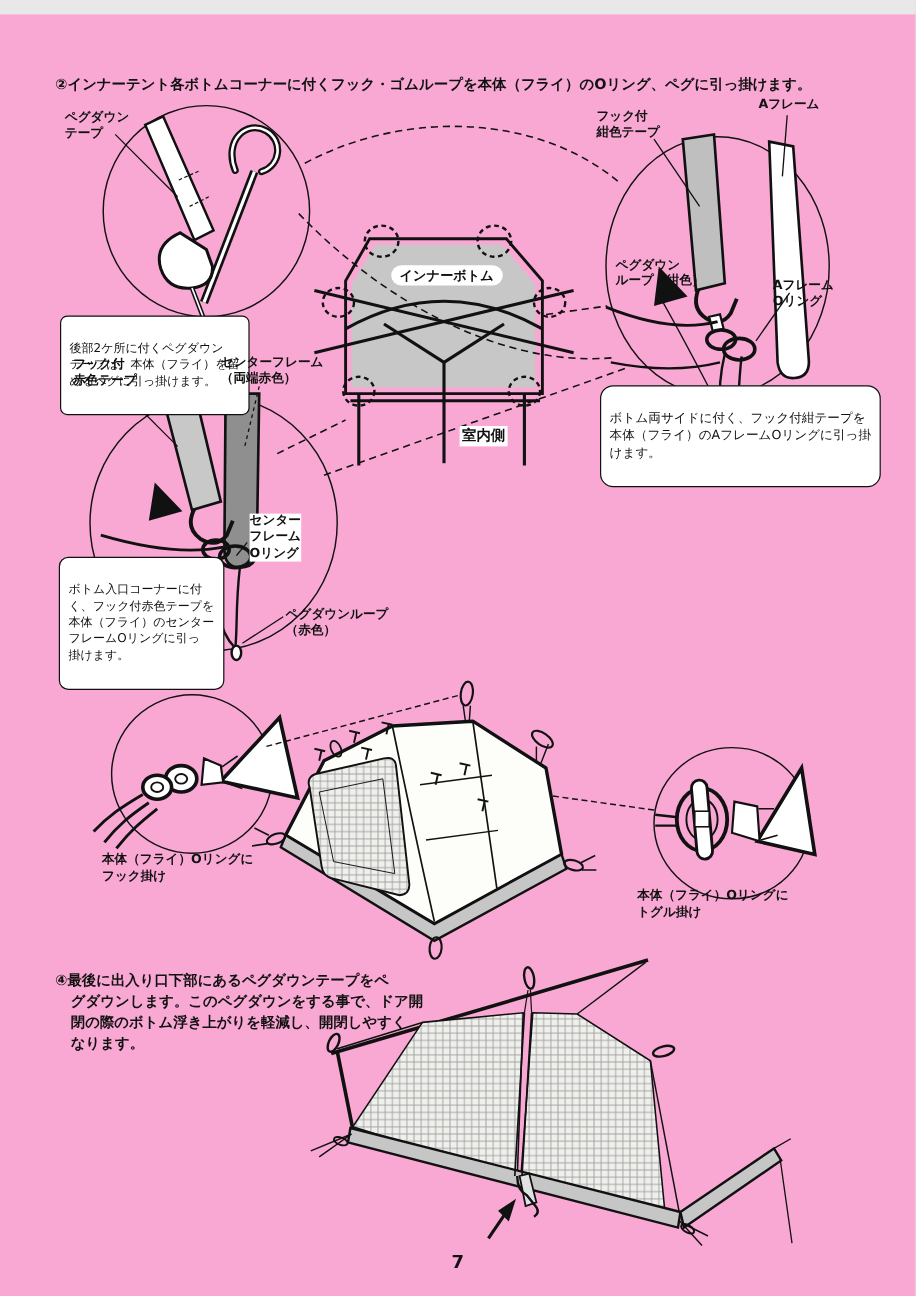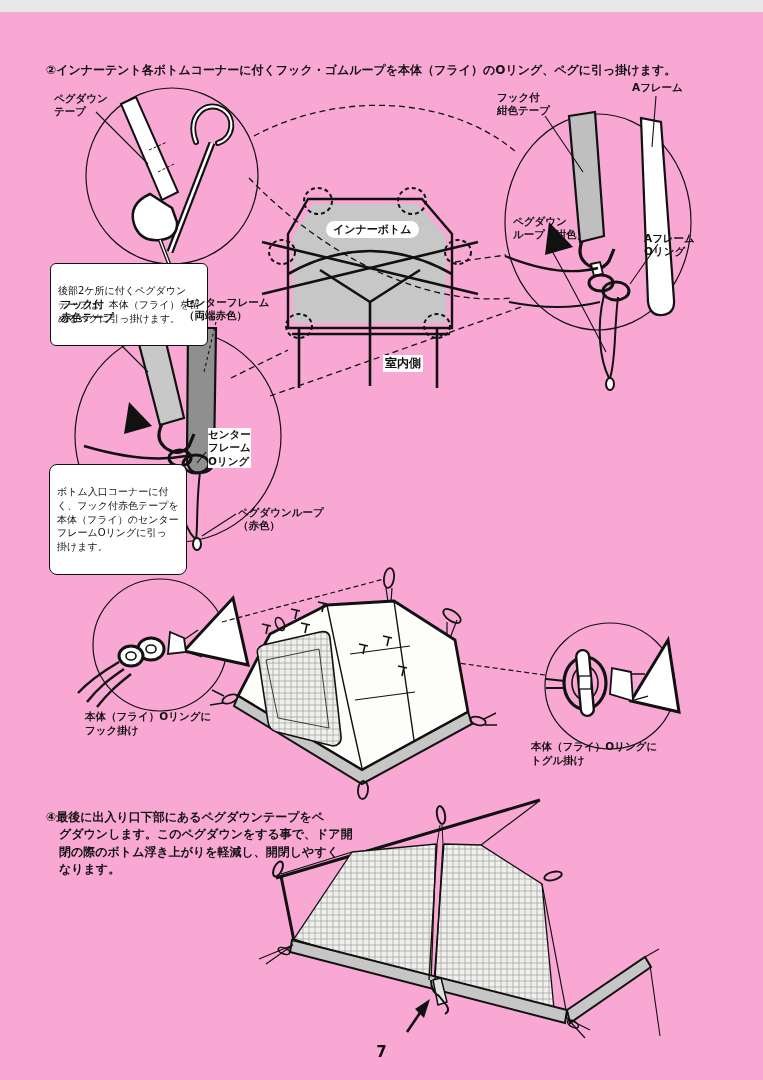--- a/index.html
+++ b/index.html
@@ -249,20 +249,23 @@
   <div class="pill" style="left:326px;top:209px;">インナーボトム</div>
   <div class="roomside" style="left:383px;top:343px;">室内側</div>
 
   <div class="lbl" style="left:497px;top:79px;">フック付
 紺色テープ</div>
   <div class="lbl" style="left:632px;top:69px;">Aフレーム</div>
   <div class="lbl" style="left:513px;top:203px;">ペグダウン
 ループ（紺色）</div>
   <div class="lbl" style="left:644px;top:220px;">Aフレーム
 Oリング</div>
+  <div class="note" style="left:500px;top:309px;font-size:10.5px;border-radius:11px;">ボトム両サイドに付く、フック付紺テープを
+本体（フライ）のAフレームOリングに引っ掛
+けます。</div>
 
   <div class="lbl" style="left:61px;top:286px;">フック付
 赤色テープ</div>
   <div class="lbl" style="left:184px;top:284px;">センターフレーム
 （両端赤色）</div>
   <div class="lbl" style="left:208px;top:416px;background:#fff;">センター
 フレーム
 Oリング</div>
   <div class="lbl" style="left:238px;top:494px;">ペグダウンループ
 （赤色）</div>

